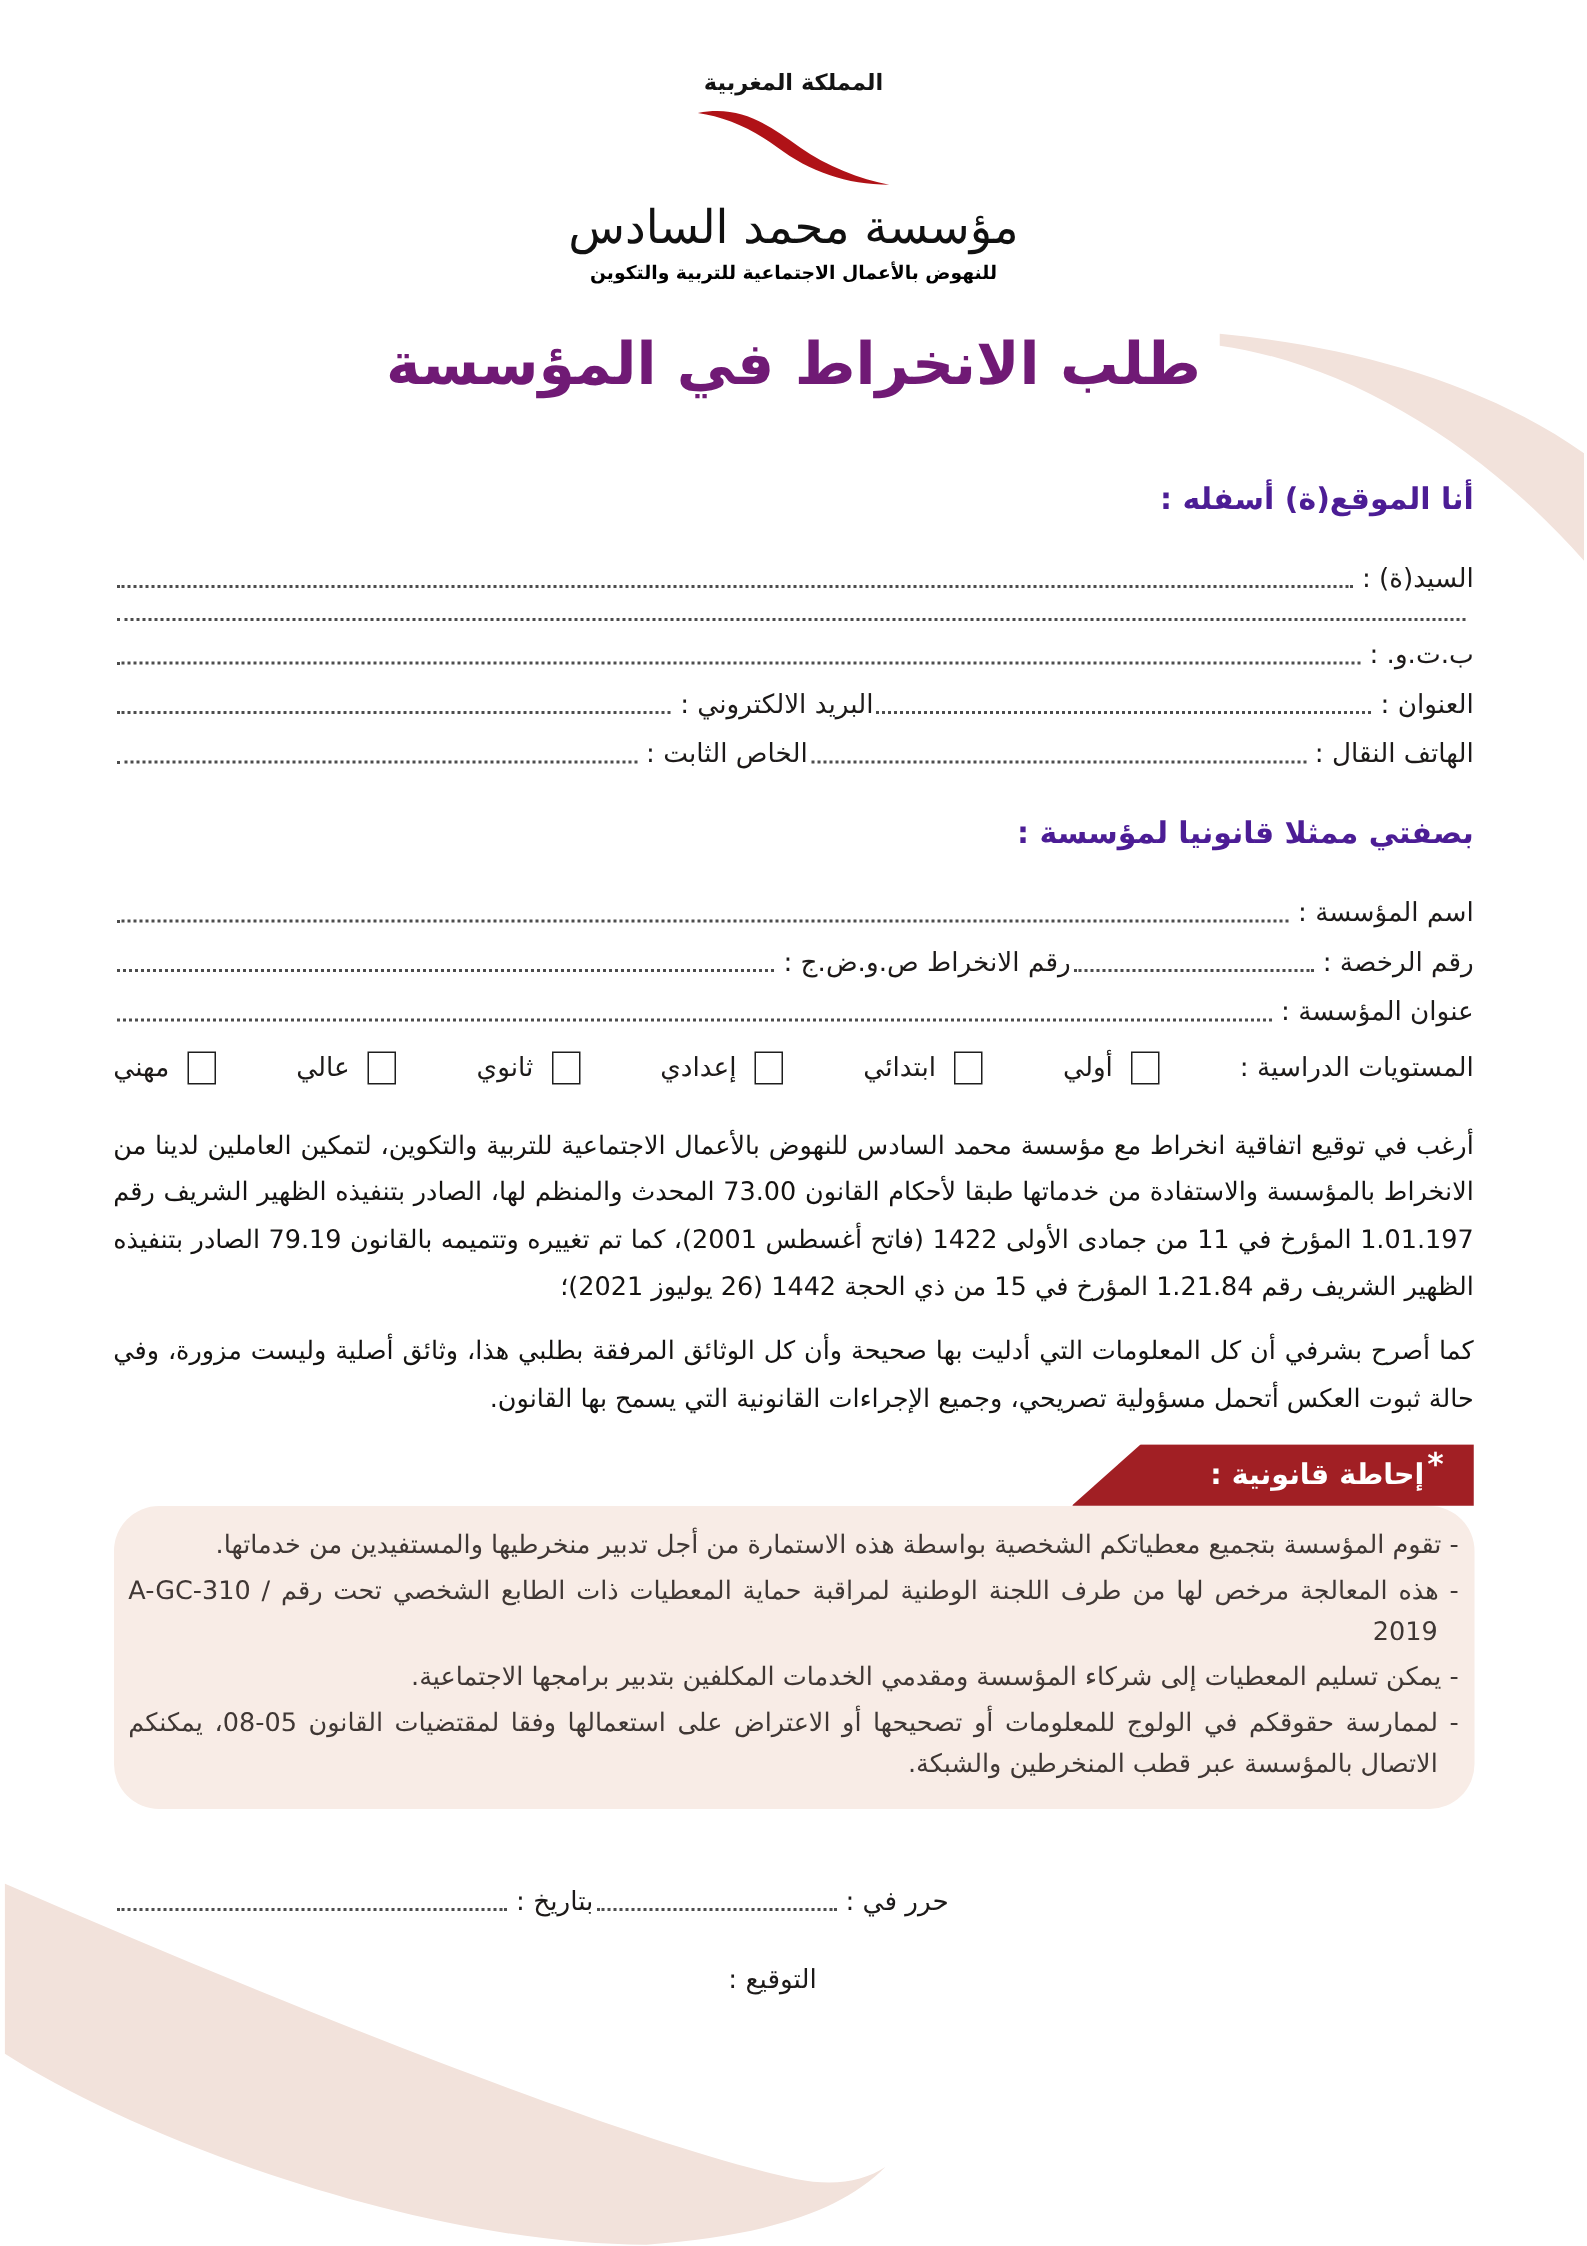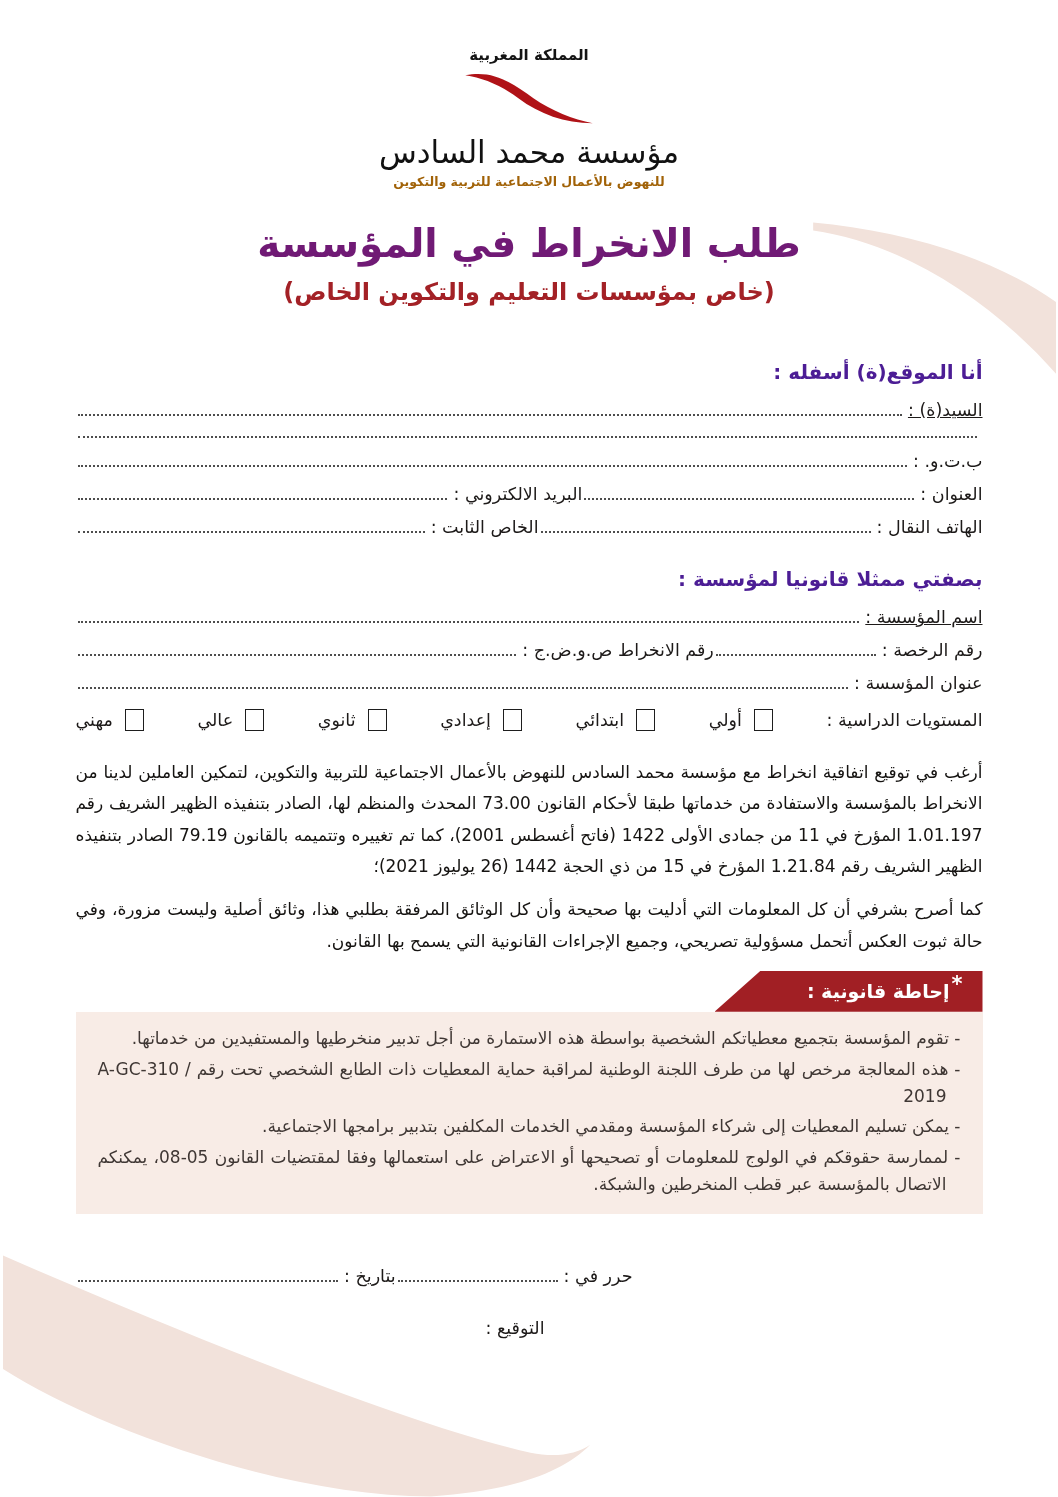--- a/index.html
+++ b/index.html
@@ -25,33 +25,33 @@
     pointer-events: none;
   }
 
   .content { position: relative; margin: 0 73px; }
 
   
   .logo-block { text-align: center; padding-top: 46px; line-height: 1.2; }
   .kingdom { font-size: 15px; font-weight: bold; color: #141414; }
   .logo-swoosh { display: block; margin: 6px auto 2px; }
   .foundation-name { font-size: 31px; font-weight: normal; color: #111111; letter-spacing: 1px; }
-  .foundation-tagline { font-size: 12.5px; font-weight: bold; color: #a16207; margin-top: 3px; }
+  .foundation-tagline { font-size: 12.5px; font-weight: bold; color: #000000; margin-top: 3px; }
 
   
   .title { margin-top: 32px; text-align: center; color: #701a75; font-size: 39px; font-weight: bold; }
   .subtitle { margin-top: 12px; text-align: center; color: #a32126; font-size: 24px; font-weight: bold; }
 
   
   .section-heading { color: #4c1d95; font-size: 20px; font-weight: bold; }
   .sec-signer { margin-top: 54px; }
   .sec-institution { margin-top: 30px; }
 
   .field-row { display: flex; align-items: flex-end; font-size: 17.5px; margin-top: 13px; }
-  .field-row.first { margin-top: 16px; text-decoration: underline; }
+  .field-row.first { margin-top: 32px; }
   .field-label { white-space: nowrap; }
   .dots {
     flex: 1 1 auto;
     border-bottom: 2px dotted #4d4d4d;
     margin: 0 6px 4px 2px;
     height: 2px;
     min-width: 30px;
   }
   .dots.full { margin-top: 16px; }
   .dots.w-mid { flex: 0 0 330px; }
@@ -76,23 +76,24 @@
     display: flex;
     align-items: center;
     padding: 0 20px 0 0;
     clip-path: polygon(46px 0, 100% 0, 100% 100%, 0 100%);
     font-weight: bold;
     font-size: 19px;
   }
   .notice-banner .asterisk { align-self: flex-start; font-size: 21px; line-height: 1; margin-top: 3px; margin-left: 2px; }
   .notice-box {
     background: #f8ece6;
-    padding: 13px 22px 16px;
+    padding: 13px 10px 16px;
     font-size: 17px;
     color: #3f3734;
+    border-radius: 30px;
   }
   .notice-box ul { list-style: none; }
   .notice-box li {
     text-align: justify;
     line-height: 1.58;
     padding-right: 14px;
     text-indent: -14px;
     margin-top: 4px;
   }
   .notice-box li:first-child { margin-top: 0; }
@@ -117,21 +118,20 @@
     <header class="logo-block">
       <div class="kingdom">المملكة المغربية</div>
       <svg class="logo-swoosh" width="150" height="62" viewBox="0 0 160 70" aria-hidden="true">
         <path d="M 8,6 C 40,0 60,14 85,32 C 105,46 130,56 152,60 C 120,60 92,50 68,32 C 48,17 28,9 8,6 Z" fill="#b01217"></path>
       </svg>
       <div class="foundation-name">مؤسسة محمد السادس</div>
       <div class="foundation-tagline">للنهوض بالأعمال الاجتماعية للتربية والتكوين</div>
     </header>
 
     <h1 class="title">طلب الانخراط في المؤسسة</h1>
-    <h2 class="subtitle">(خاص بمؤسسات التعليم والتكوين الخاص)</h2>
 
     <section class="sec-signer">
       <h3 class="section-heading">أنا الموقع(ة) أسفله :</h3>
 
       <div class="field-row first">
         <span class="field-label">السيد(ة) :</span>
         <span class="dots"></span>
       </div>
       <div class="dots full"></div>
 

